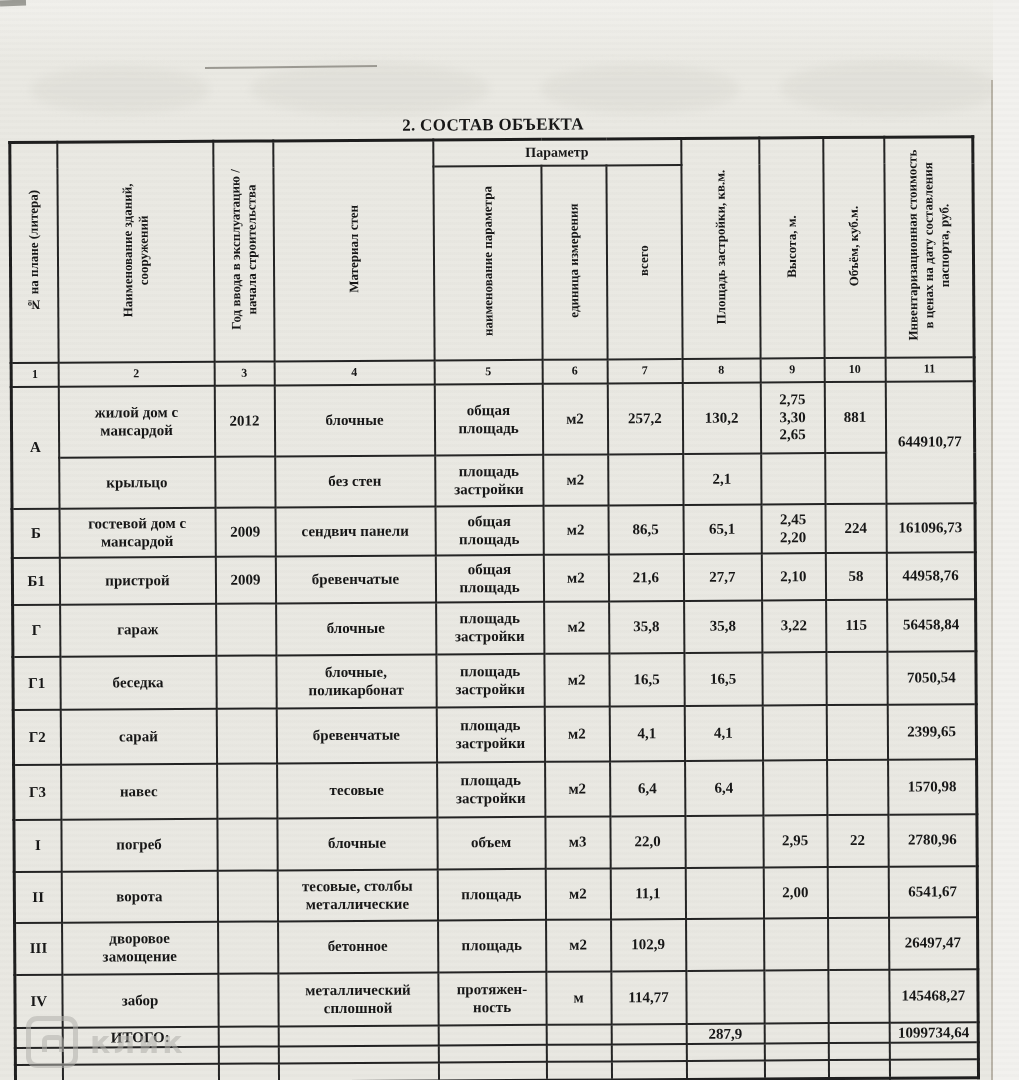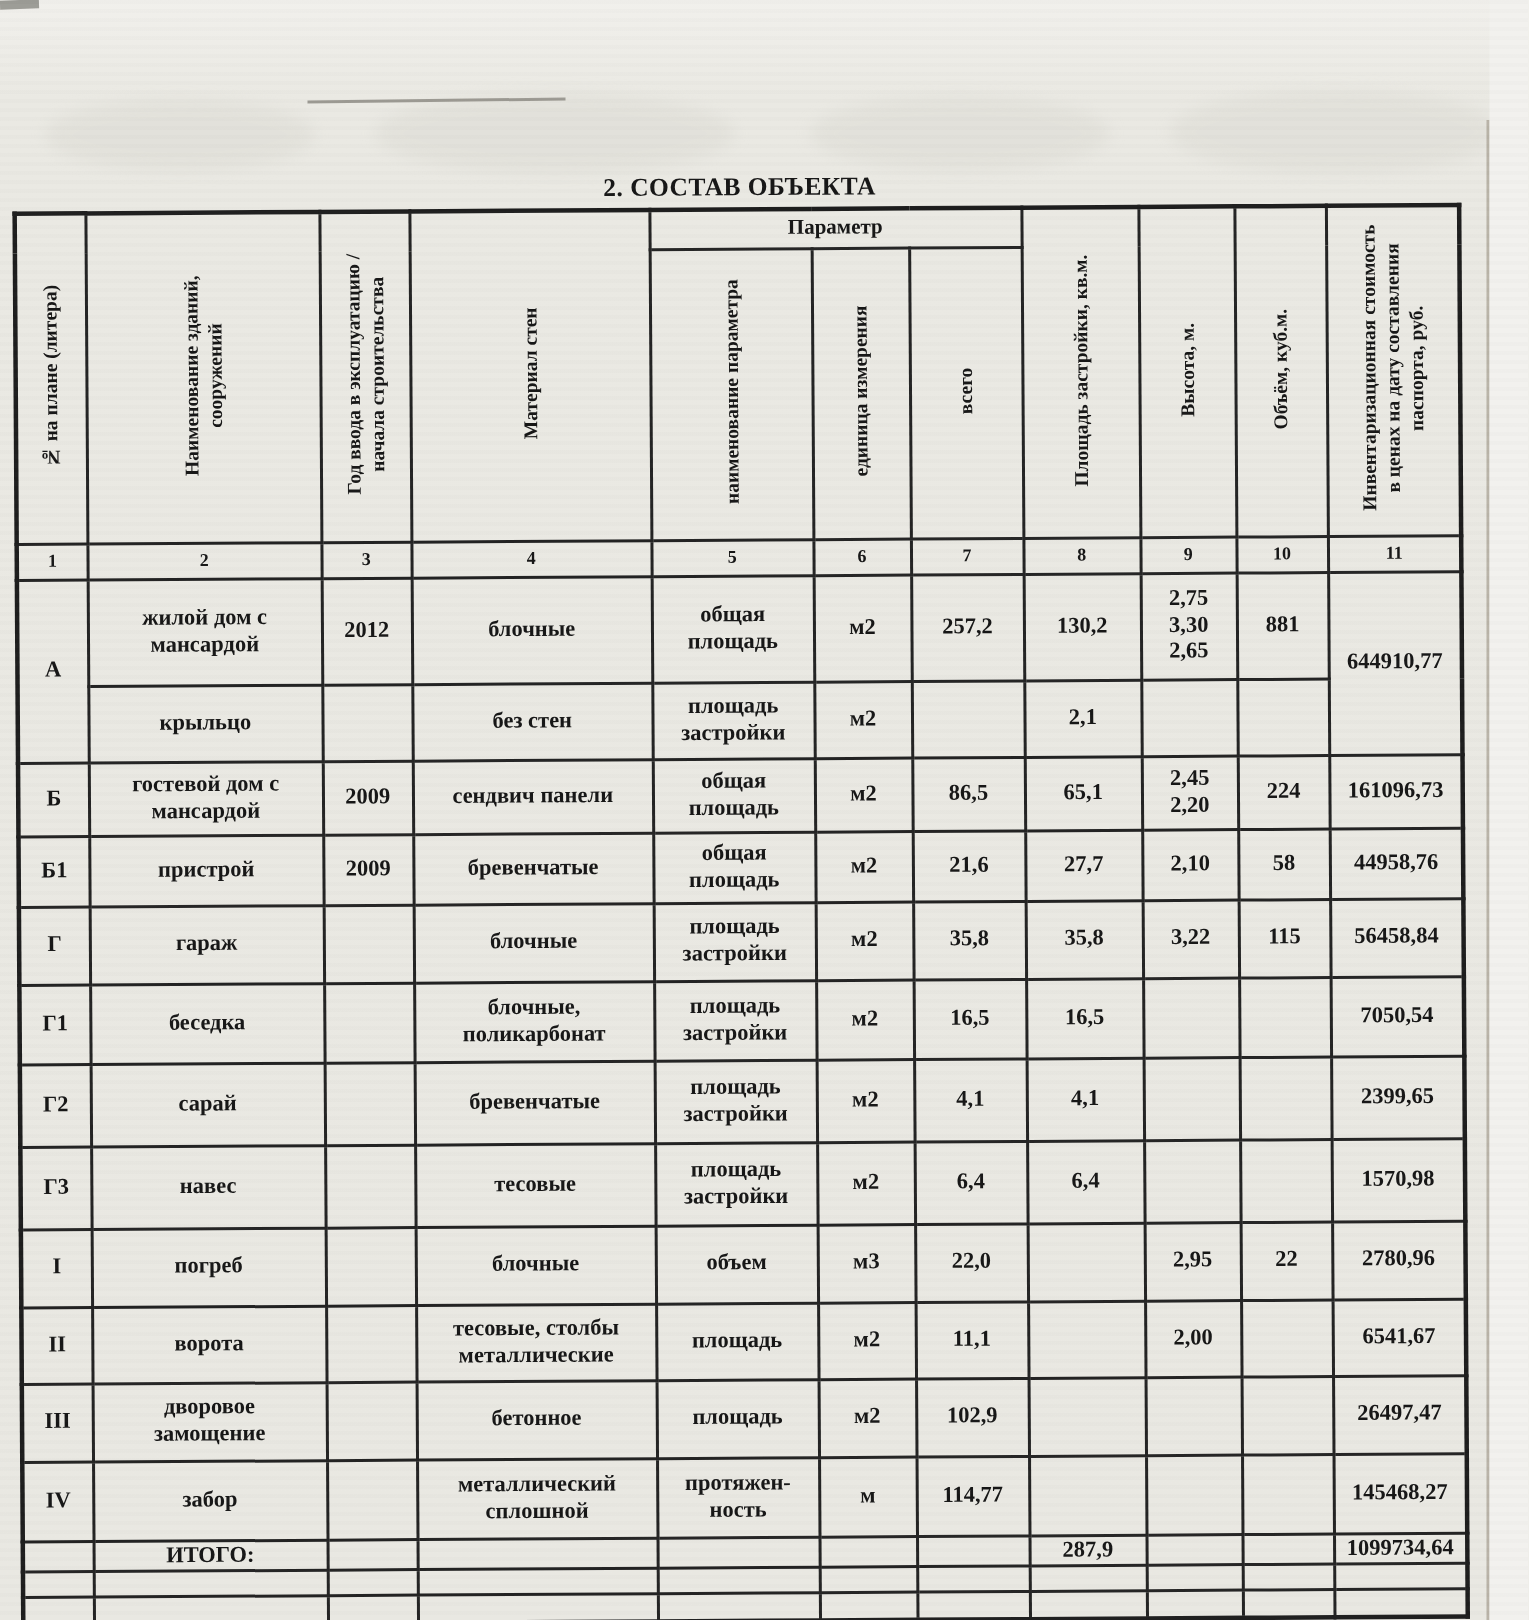--- a/index.html
+++ b/index.html
@@ -364,14 +364,18 @@
             <td></td>
             <td></td>
           </tr>
         </tbody>
     </table>
   </div>
 
   <div class="paper-edge-line"></div>
   <div class="paper-outside"></div>
 
+  <div class="bottom-wm">
+    <span class="wm-icon"></span>
+    <span class="wm-text">клик</span>
+  </div>
 
 </div>
 
 </body></html>

